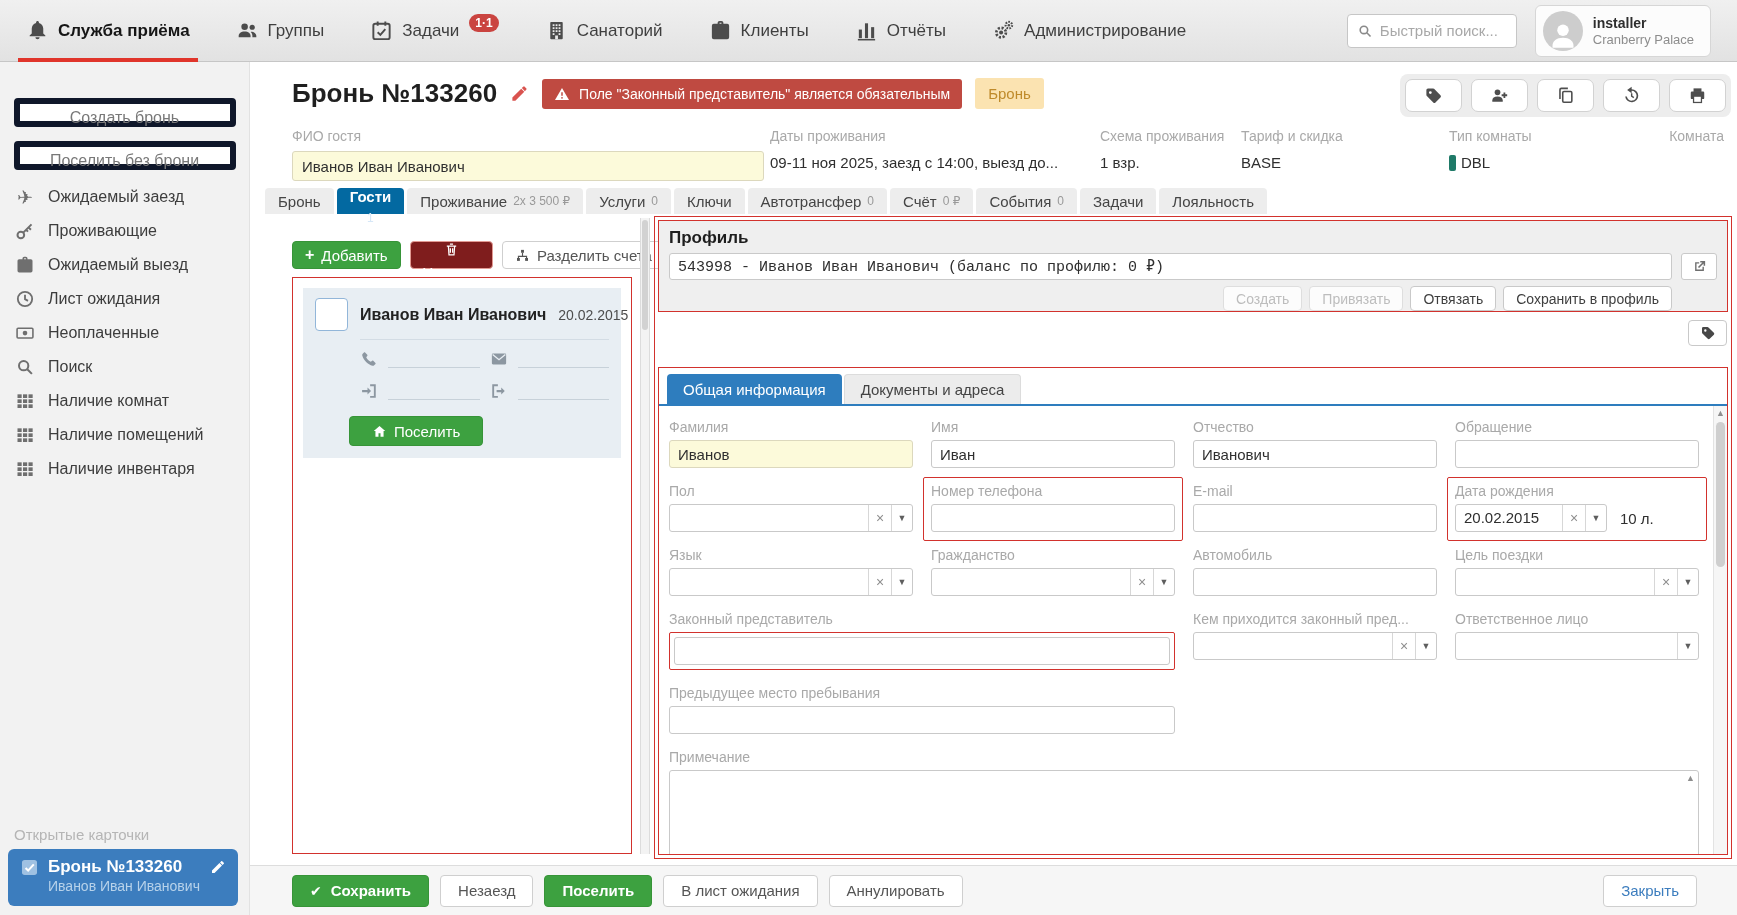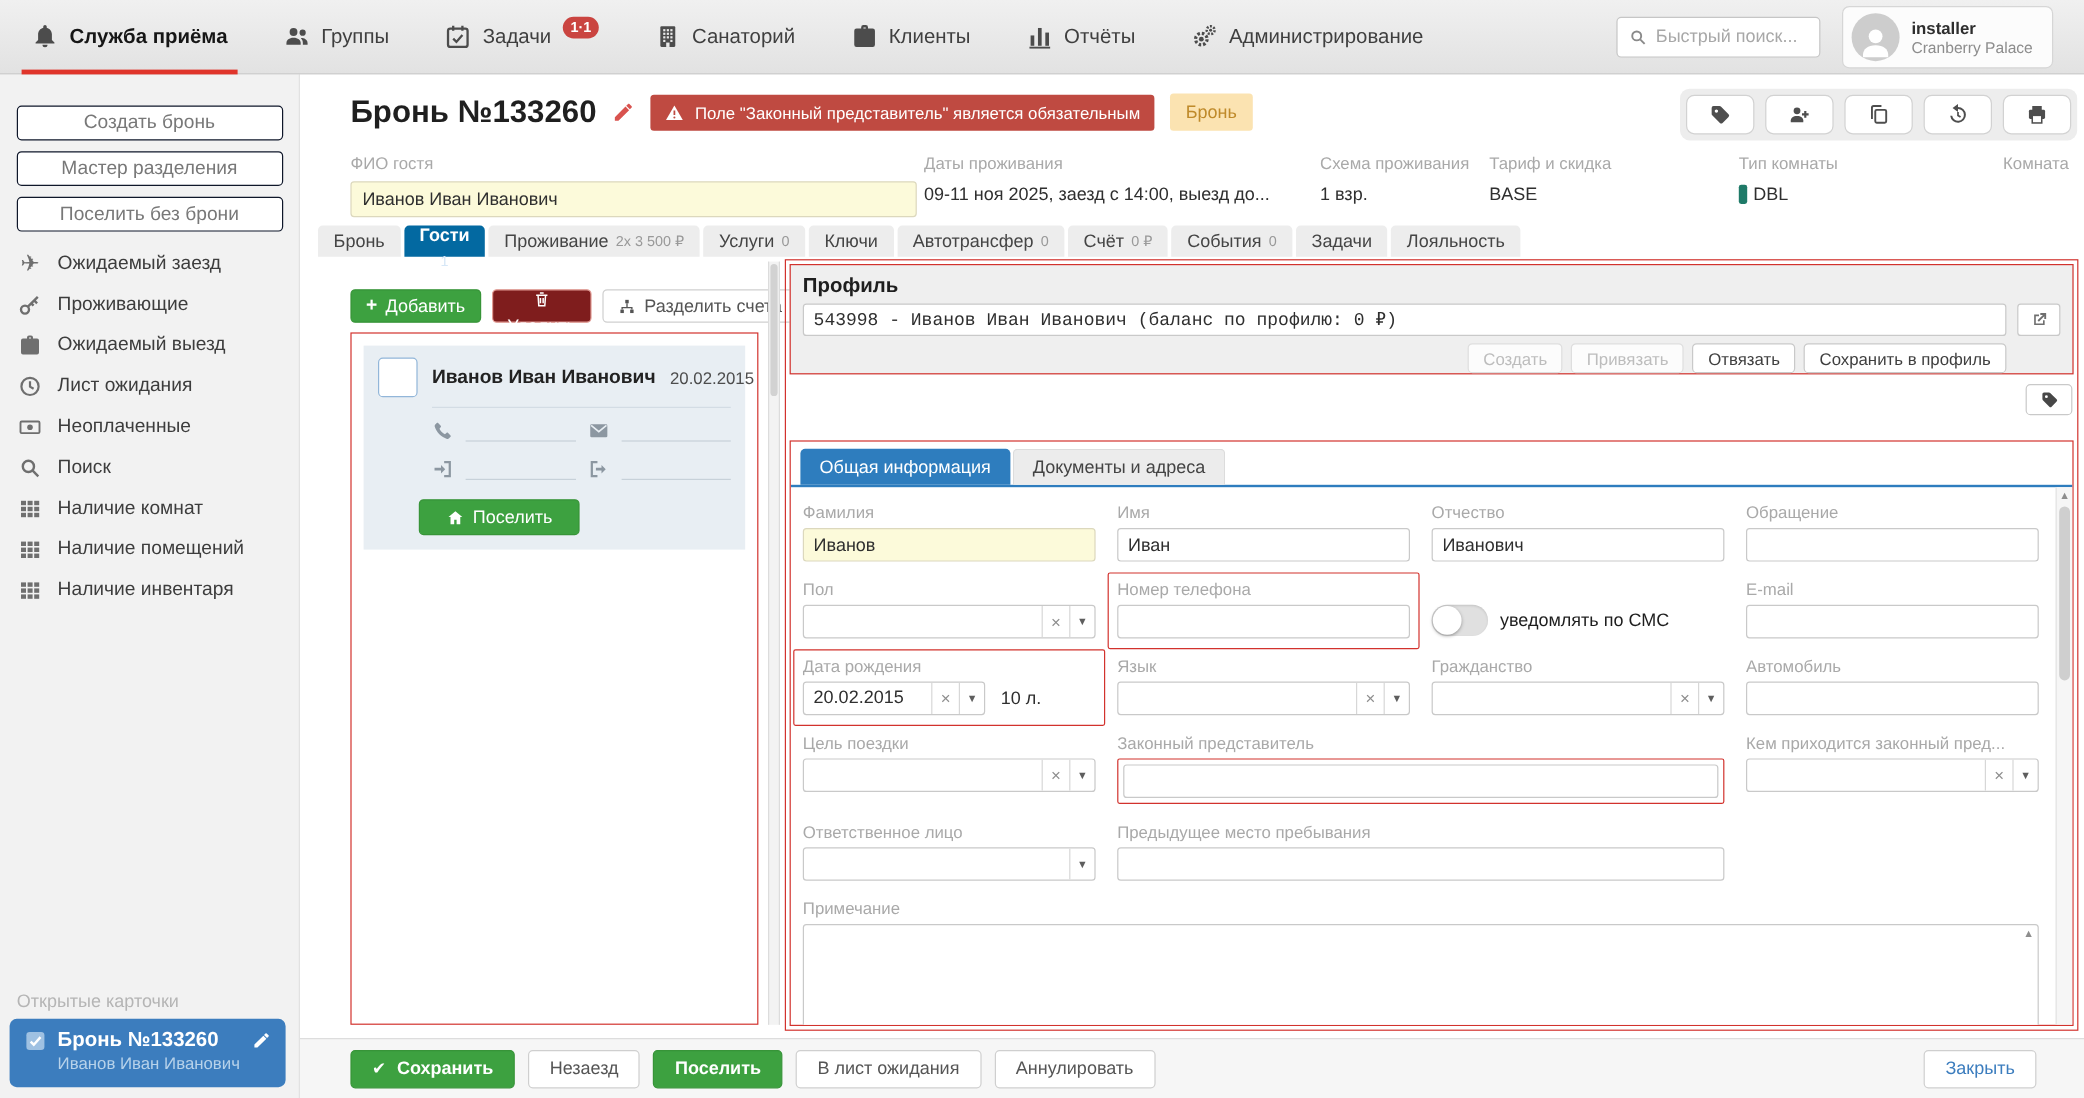--- a/index.html
+++ b/index.html
@@ -34,22 +34,22 @@
   .avatar { width:40px; height:40px; border-radius:50%; background:#cdcdcd; color:#fff;
     display:flex; align-items:center; justify-content:center; overflow:hidden; }
   .avatar .ic { width:30px; height:30px; margin-top:6px; }
   .user-name { font-weight:bold; font-size:14px; color:#2e2e2e; line-height:18px; }
   .user-org { font-size:13px; color:#8d8d8d; line-height:16px; }
 
   
   .sidebar { position:absolute; top:62px; left:0; width:250px; bottom:0; background:#f2f2f2;
     border-right:1px solid #e2e2e2; }
   .side-btns { padding-top:22px; }
-  .side-btn { display:block; width:222px; margin:4px auto 9px auto; height:29px; line-height:27px;
-    background:#fff; border:1px solid #0f172a; border-radius:4px; color:#787878; font-size:16px;
+  .side-btn { display:block; width:222px; margin:14px auto 9px auto; height:29px; line-height:27px;
+    background:#fff; border:6px solid #0f172a; border-radius:4px; color:#787878; font-size:16px;
     text-align:center; cursor:pointer; }
   .side-menu { margin-top:10px; }
   .side-item { display:flex; align-items:center; gap:13px; padding:7px 6px 7px 15px;
     font-size:16px; color:#3d3d3d; cursor:pointer; }
   .side-item .ic { width:20px; height:20px; color:#6f6f6f; }
   .cards-label { position:absolute; left:14px; bottom:72px; color:#b5b5b5; font-size:15px; }
   .open-card { position:absolute; left:8px; right:11px; bottom:9px; height:57px; background:#3c7dbe;
     border-radius:6px; color:#fff; padding:8px 12px; cursor:pointer; }
   .oc-row1 { display:flex; align-items:center; gap:9px; font-size:17px; font-weight:bold; }
   .oc-row1 .ic-check { width:19px; height:19px; }
@@ -321,21 +321,20 @@
     <div>
       <div class="user-name">installer</div>
       <div class="user-org">Cranberry Palace</div>
     </div>
   </div>
 </div>
 
 <div class="sidebar">
   <div class="side-btns">
     <button class="side-btn">Создать бронь</button>
-    <button class="side-btn">Мастер разделения</button>
     <button class="side-btn">Поселить без брони</button>
   </div>
   <div class="side-menu">
     <div class="side-item">
       <span class="ic glyph" style="font-size:19px;line-height:20px;justify-content:center">✈</span>
       <span>Ожидаемый заезд</span>
     </div>
     <div class="side-item">
       <span class="ic">
           <svg xmlns="http://www.w3.org/2000/svg" viewBox="0 0 24 24">
@@ -755,28 +754,20 @@
               <span class="sd">▼</span>
             </div>
           </div>
           <div class="cell">
             <div class="redwrap">
               <div class="flabel">Номер телефона</div>
               <input class="fin" style="">
             </div>
           </div>
           <div class="cell">
-            <div class="toggle-row">
-              <div class="toggle">
-                <div class="knob"></div>
-              </div>
-              <span class="toggle-label">уведомлять по СМС</span>
-            </div>
-          </div>
-          <div class="cell">
             <div class="flabel">E-mail</div>
             <input class="fin" style="">
           </div>
 
           <div class="cell">
             <div class="redwrap">
               <div class="flabel">Дата рождения</div>
               <div class="bd-row">
                 <div class="sel bd-sel">
                   <span class="sv">20.02.2015</span>

